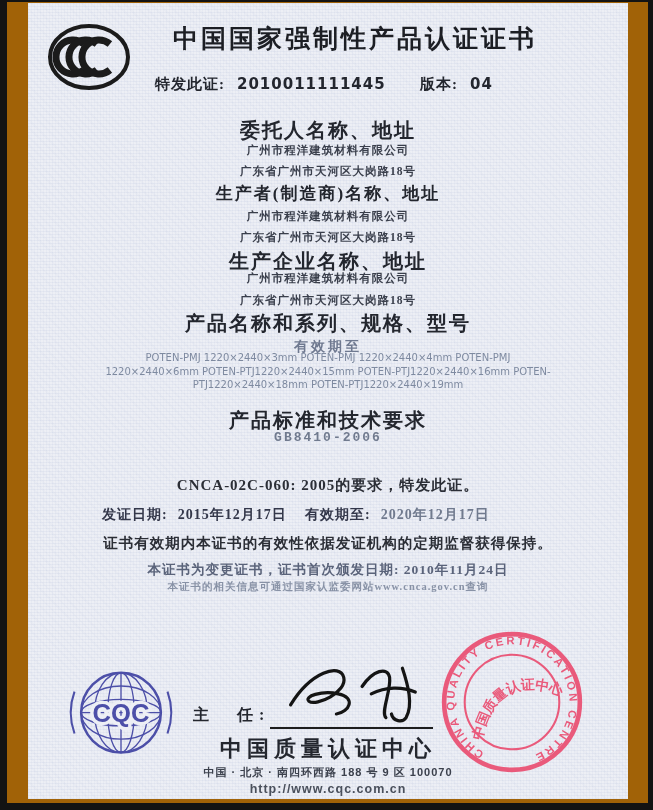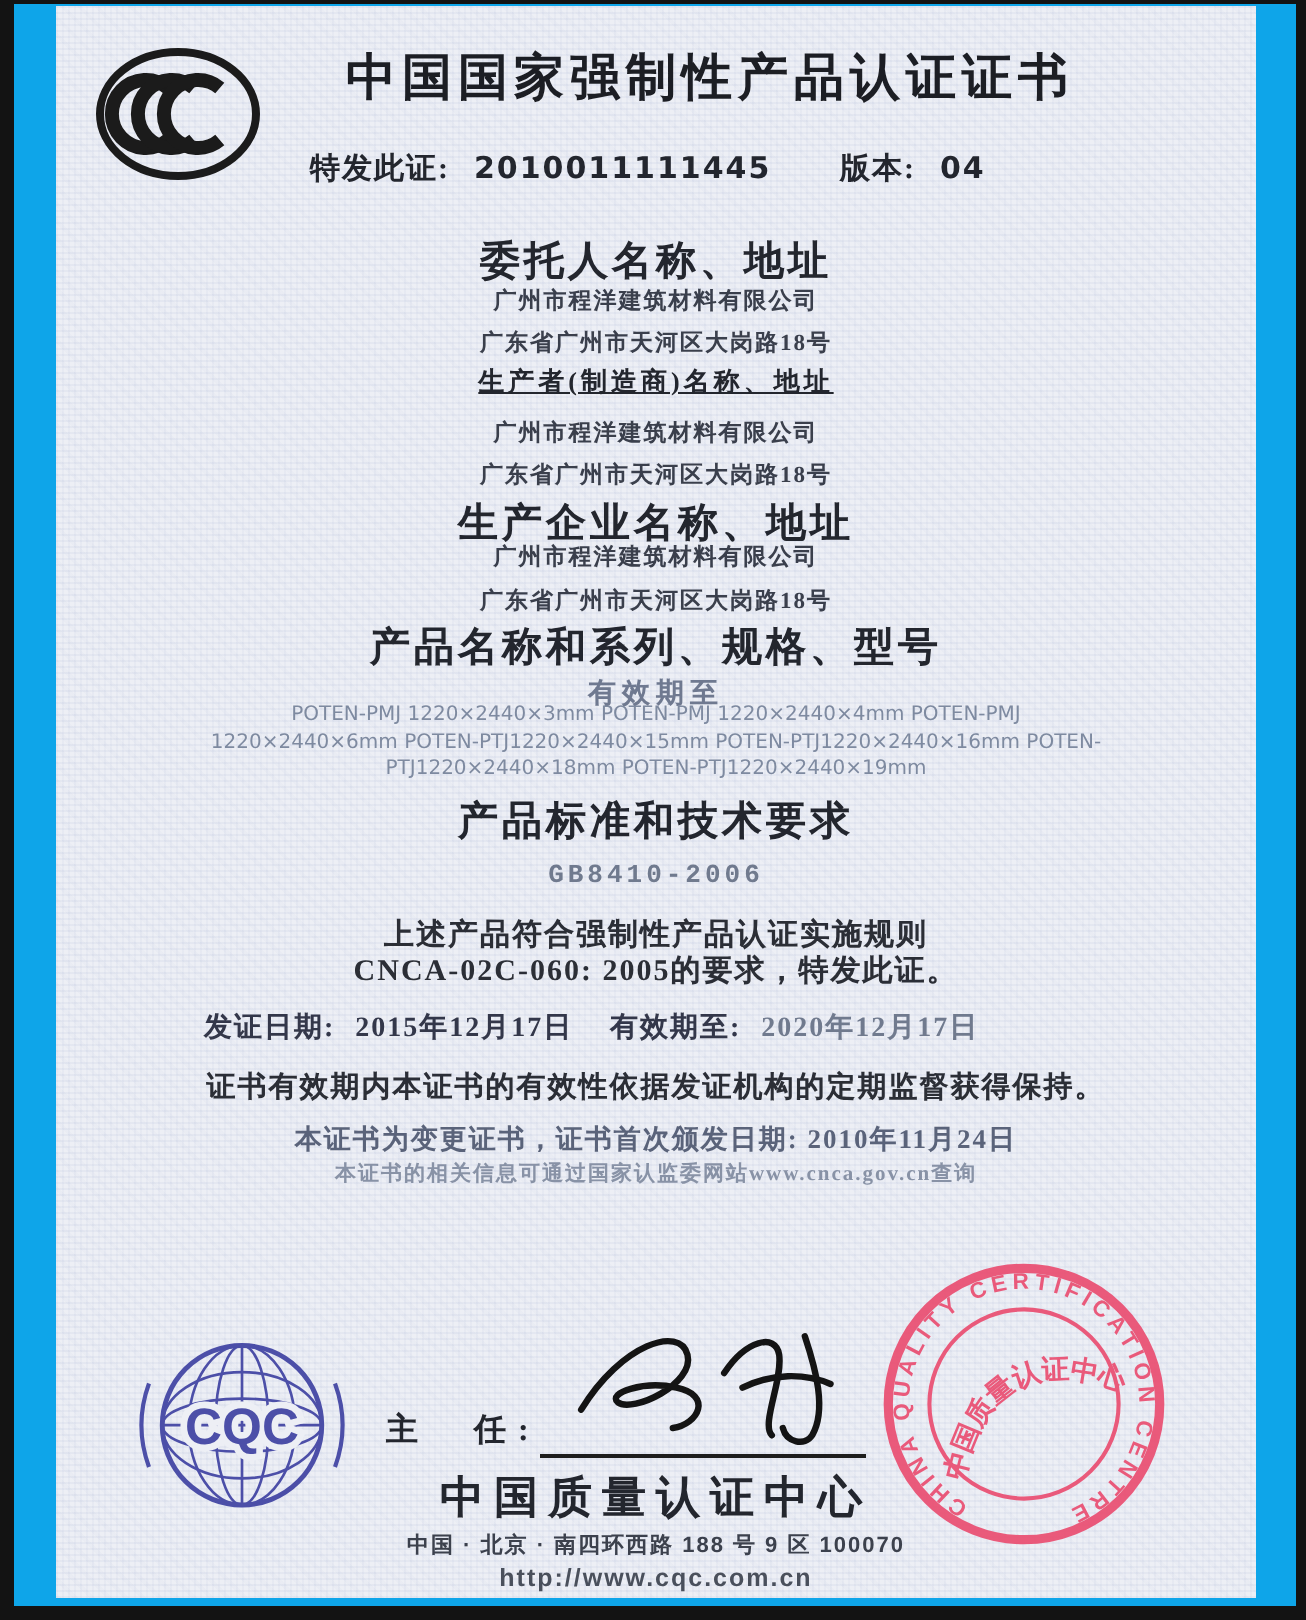--- a/index.html
+++ b/index.html
@@ -10,42 +10,42 @@
   }
   *{margin:0;padding:0;box-sizing:border-box;}
   body{
     width:653px;height:810px;
     background:#131313;
     font-family:"Liberation Serif","DejaVu Serif",serif;
     position:relative;overflow:hidden;
   }
   .sheet{
     position:absolute;left:7px;top:2px;right:5px;bottom:7px;
-    background:#0ea5e9;
+    background:#a16207;
   }
   .paper{
     position:absolute;left:21px;top:1px;width:600px;height:796px;
     background-color:var(--paper);
     background-image:
       repeating-linear-gradient(0deg, rgba(110,130,185,0.07) 0 1px, transparent 1px 3px),
       repeating-linear-gradient(90deg, rgba(110,130,185,0.05) 0 1px, transparent 1px 3px),
       repeating-linear-gradient(45deg, rgba(120,140,190,0.03) 0 2px, transparent 2px 6px);
     color:var(--ink);
   }
   .abs{position:absolute;}
   .ctr{left:0;width:600px;text-align:center;}
   .title{
     left:54px;width:546px;text-align:center;top:19px;
     font-size:25px;font-weight:bold;letter-spacing:3px;color:#1c1e24;
   }
   .ccc{left:18px;top:19px;width:86px;height:70px;}
   .certno-row span{font-weight:bold;font-size:15px;color:#23262e;letter-spacing:1px;}
   .sec-h{font-weight:bold;color:#23262e;}
   .sec-h.f16{font-size:20px;letter-spacing:2px;}
-  .sec-h.f17{font-size:13px;letter-spacing:2px;text-decoration:underline;}
+  .sec-h.f17{font-size:17px;letter-spacing:2px;}
   .sec-line{font-size:11.5px;font-weight:bold;color:#3a3f4c;letter-spacing:1px;}
   .product-name{font-size:14px;font-weight:bold;color:#6f7990;letter-spacing:3px;}
   .models{left:40px;width:520px;text-align:center;color:#7e8aa0;
     font-family:"DejaVu Sans","Liberation Sans",sans-serif;
     font-size:10px;line-height:13.5px;}
   .gb{font-size:13px;font-weight:bold;color:#707a8e;letter-spacing:2px;
     font-family:Liberation Mono, monospace;}
   .stmt{font-size:15px;font-weight:bold;color:#2b2e36;letter-spacing:1px;}
   .date-lab,.date-val{font-size:14px;font-weight:bold;color:#33374a;letter-spacing:1px;}
   .date-val{margin-left:6px;}
@@ -113,24 +113,23 @@
 
     <div class="abs ctr sec-h f16" style="top:307px;">产品名称和系列、规格、型号</div>
     <div class="abs ctr product-name" style="top:335px;">有效期至</div>
 
     <div class="abs models" style="top:348px;">
       <div>POTEN-PMJ 1220×2440×3mm POTEN-PMJ 1220×2440×4mm POTEN-PMJ</div>
       <div>1220×2440×6mm POTEN-PTJ1220×2440×15mm POTEN-PTJ1220×2440×16mm POTEN-</div>
       <div>PTJ1220×2440×18mm POTEN-PTJ1220×2440×19mm</div>
     </div>
 
-    <div class="abs ctr sec-h f16" style="top:394px;">产品标准和技术要求</div>
+    <div class="abs ctr sec-h f16" style="top:404px;">产品标准和技术要求</div>
     <div class="abs ctr gb" style="top:427px;">GB8410-2006</div>
 
-    <div class="abs ctr stmt" style="top:455px;">上述产品符合强制性产品认证实施规则</div>
     <div class="abs ctr stmt" style="top:473px;">CNCA-02C-060: 2005的要求，特发此证。</div>
 
     <div class="abs" style="left:74px;top:502px;">
       <span class="date-lab">发证日期:</span>
       <span class="date-val">2015年12月17日</span>
     </div>
     <div class="abs" style="left:277px;top:502px;">
       <span class="date-lab">有效期至:</span>
       <span class="date-val" style="color:#707a8e;">2020年12月17日</span>
     </div>

